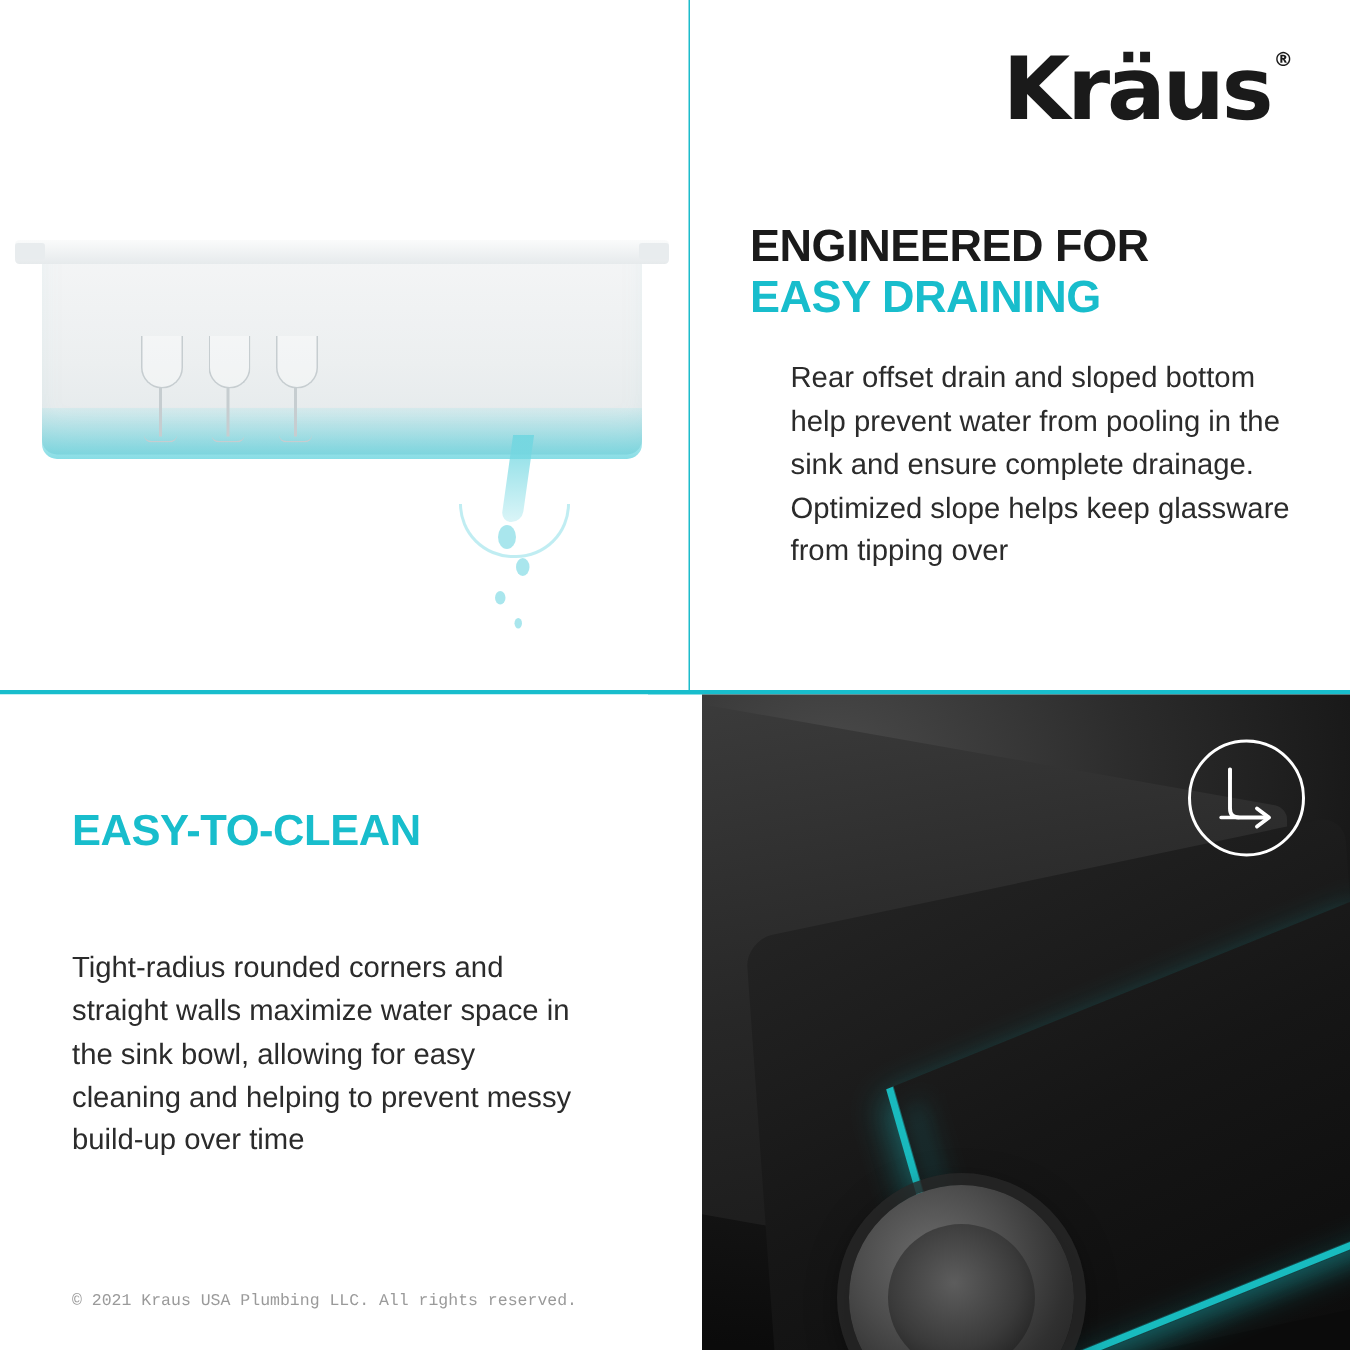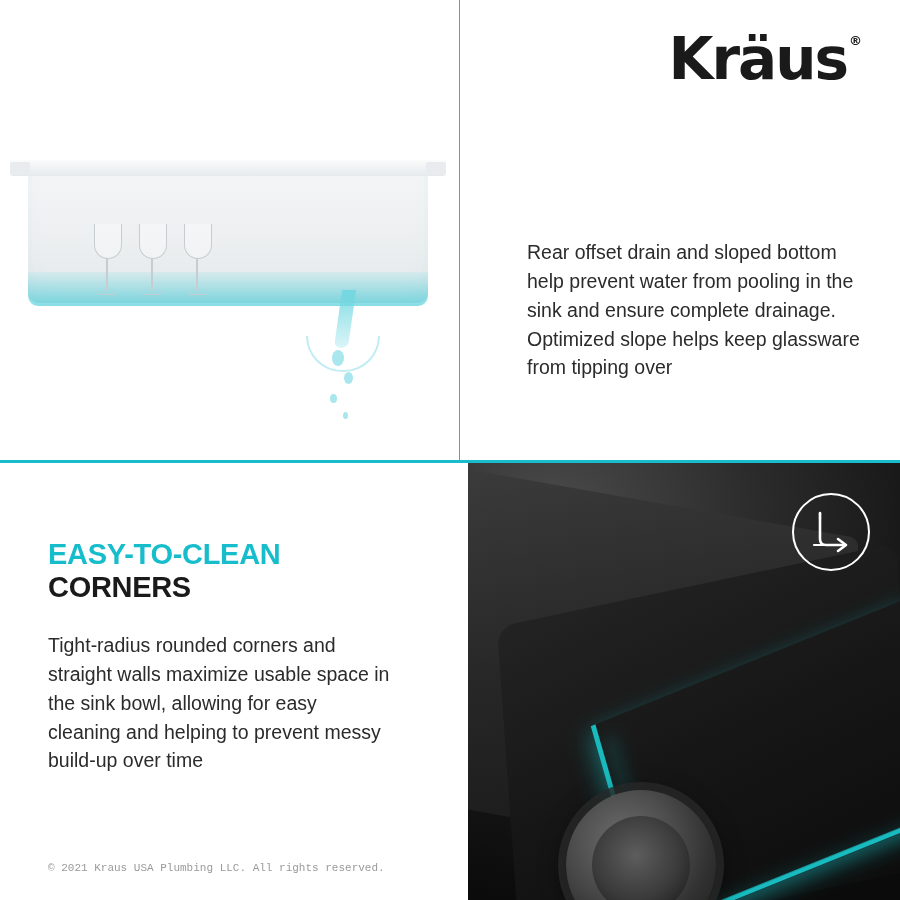--- a/index.html
+++ b/index.html
@@ -385,34 +385,37 @@
         </div>
       </div>
     </div>
 
     <div class="top-right"></div>
 
     <div class="logo">
       <span>Kräus</span><span class="reg">®</span>
     </div>
 
+    <div class="headline">
+      <div class="l1">ENGINEERED FOR</div>
+      <div class="l2">EASY DRAINING</div>
+    </div>
 
     <div class="body-top">Rear offset drain and sloped bottom help prevent water from pooling in the sink and ensure complete drainage. Optimized slope helps keep glassware from tipping over</div>
   </div>
 
   <div class="divider"></div>
 
   <div class="bottom-half">
 
     <div class="bottom-left">
       <div class="headline2">
         <div class="l1">EASY-TO-CLEAN</div>
-        <div class="l2">CORNERS</div>
       </div>
-      <div class="body-bottom">Tight-radius rounded corners and straight walls maximize usable space in the sink bowl, allowing for easy cleaning and helping to prevent messy build-up over time</div>
+      <div class="body-bottom">Tight-radius rounded corners and straight walls maximize water space in the sink bowl, allowing for easy cleaning and helping to prevent messy build-up over time</div>
       <div class="copyright">© 2021 Kraus USA Plumbing LLC. All rights reserved.</div>
     </div>
 
     <div class="bottom-right">
       <div class="sink-wall"></div>
       <div class="sink-basin"></div>
       <div class="teal-glow"></div>
       <div class="teal-edge"></div>
       <div class="drain"></div>
 

